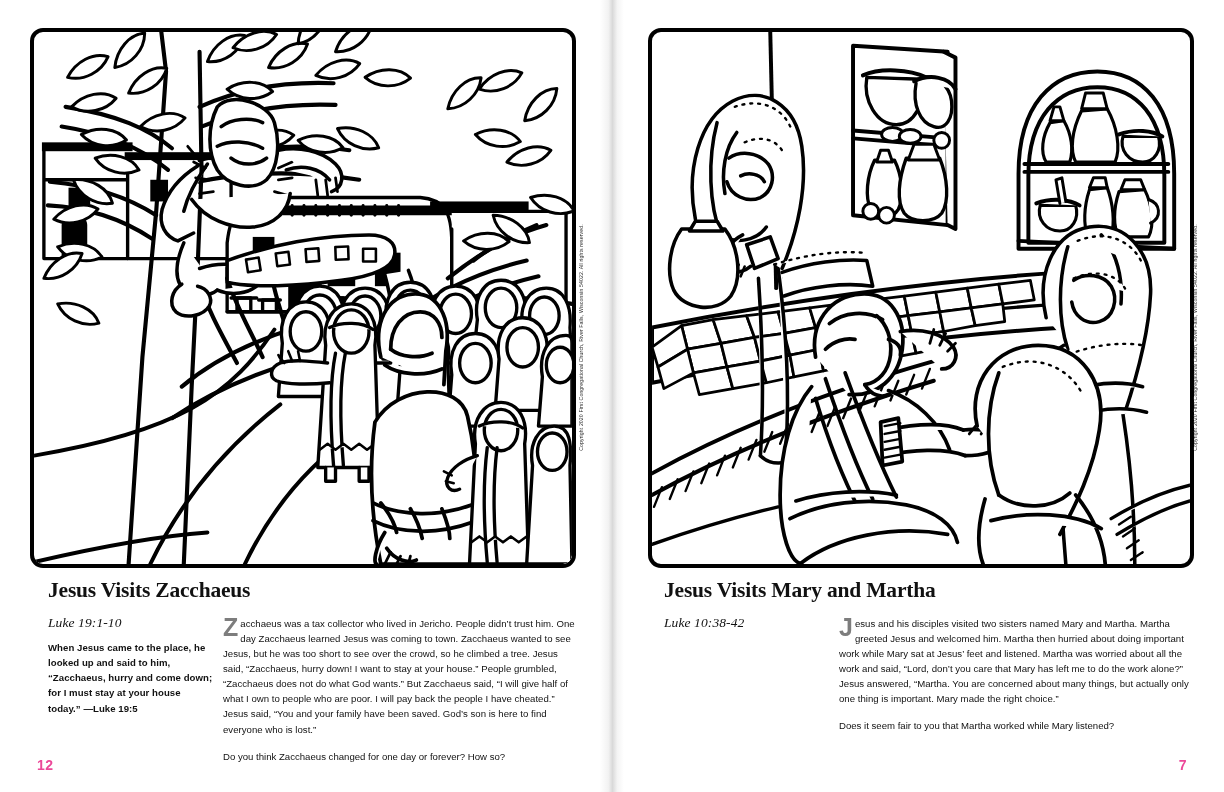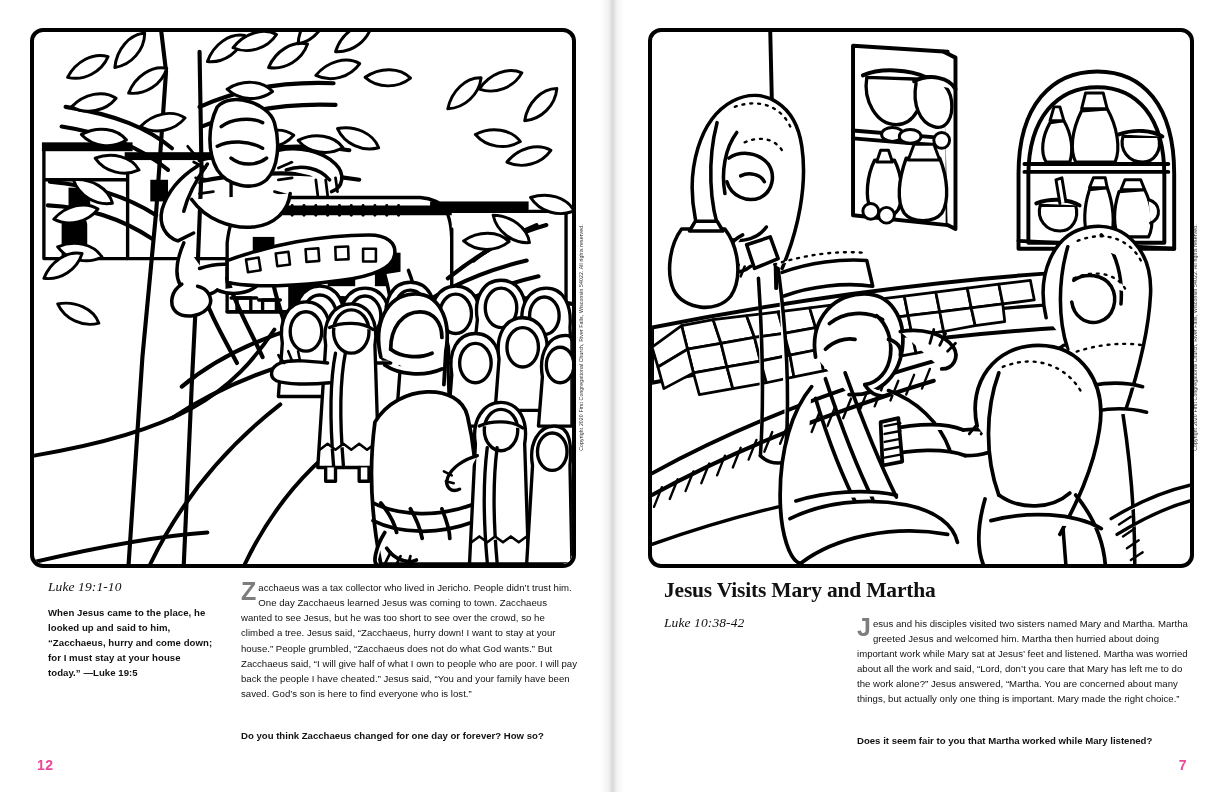--- a/index.html
+++ b/index.html
@@ -60,21 +60,21 @@
 
   .story-title{
     font-family:"Liberation Serif", serif;
     font-weight:bold;
     font-size:21.5px;
     letter-spacing:-0.2px;
     color:#111;
     margin:0 0 14px 0;
     line-height:1;
   }
-  .cols{display:flex;gap:26px;align-items:flex-start;}
+  .cols{display:flex;gap:8px;align-items:flex-start;}
   .col-left{width:167px;flex:none;}
   .col-right{flex:1;}
 
   .reference{
     font-family:"Liberation Serif", serif;
     font-style:italic;
     font-size:13.5px;
     color:#111;
     margin:0 0 11px 0;
     line-height:1;
@@ -102,25 +102,25 @@
     float:left;
     font-family:"Liberation Sans", sans-serif;
     font-weight:bold;
     font-size:25px;
     line-height:.82;
     color:#7d7d7d;
     margin:1px 2px 0 0;
   }
   .question{
     font-family:"Liberation Sans", sans-serif;
-    font-weight:bold;
+    font-weight:normal;
     font-size:9.6px;
     line-height:1.5;
     color:#111;
-    margin:28px 0 0 0;
+    margin:13px 0 0 0;
   }
 
   
   .page-number{
     position:absolute;bottom:19px;
     font-family:"Liberation Sans", sans-serif;
     font-weight:bold;
     font-size:14px;
     color:#ec4899;
     letter-spacing:.5px;
@@ -481,20 +481,21 @@
           <g stroke-width="4">
             <path d="M0 538 C 60 524 120 512 176 508"></path>
           </g>
         </g>
       </svg>
     </div>
 
     <div class="copyright">Copyright 2020 First Congregational Church, River Falls, Wisconsin 54022. All rights reserved.</div>
 
     <div class="textblock">
+      <h2 class="story-title">Jesus Visits Zacchaeus</h2>
       <div class="cols">
         <div class="col-left">
           <p class="reference">Luke 19:1-10</p>
           <p class="memory-verse">When Jesus came to the place, he looked up and said to him, “Zacchaeus, hurry and come down; for I must stay at your house today.” —Luke 19:5</p>
         </div>
         <div class="col-right">
           <p class="story"><span class="dropcap">Z</span><span>acchaeus was a tax collector who lived in Jericho. People didn’t trust him. One day Zacchaeus learned Jesus was coming to town. Zacchaeus wanted to see Jesus, but he was too short to see over the crowd, so he climbed a tree. Jesus said, “Zacchaeus, hurry down! I want to stay at your house.” People grumbled, “Zacchaeus does not do what God wants.” But Zacchaeus said, “I will give half of what I own to people who are poor. I will pay back the people I have cheated.” Jesus said, “You and your family have been saved. God’s son is here to find everyone who is lost.”</span></p>
           <p class="question">Do you think Zacchaeus changed for one day or forever? How so?</p>
         </div>
       </div>

